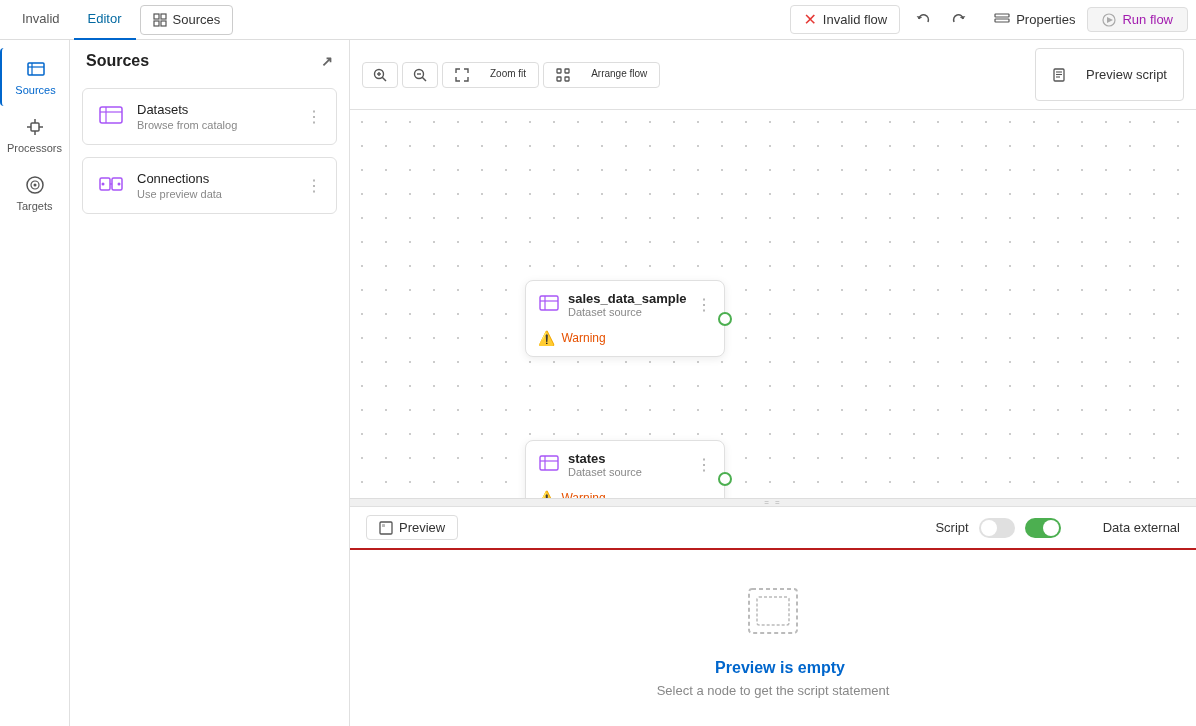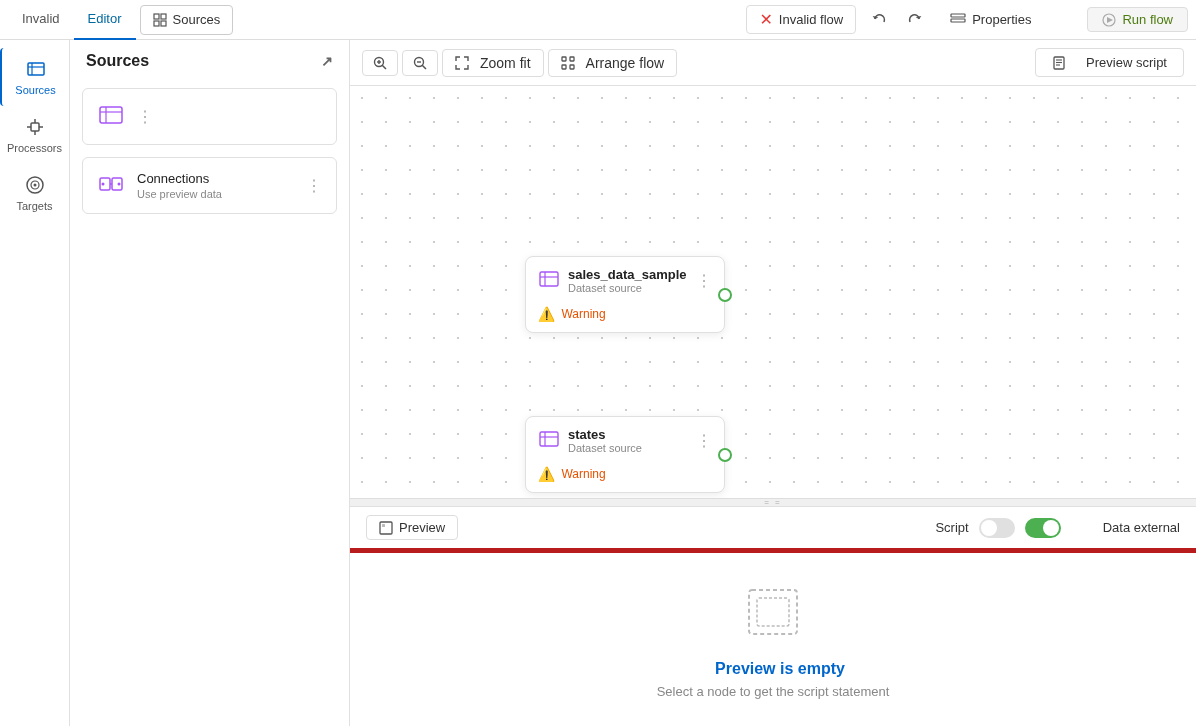--- a/index.html
+++ b/index.html
@@ -33,21 +33,21 @@
       cursor: pointer; border-radius: 4px; color: #555; border: none; background: none;
     }
     .properties-btn {
       display: flex; align-items: center; gap: 6px;
       padding: 4px 12px; cursor: pointer; color: #333; font-size: 13px;
       border: none; background: none;
     }
     .run-flow-btn {
       display: flex; align-items: center; gap: 6px;
       background: #f5f5f5; border: 1px solid #ddd; border-radius: 4px;
-      padding: 4px 14px; cursor: pointer; color: #4d7c0f; font-size: 13px; margin-left: 44px;
+      padding: 4px 14px; cursor: pointer; color: #a21caf; font-size: 13px;
     }
 
     
     .main-layout { display: flex; height: calc(726px - 40px); }
 
     
     .sidebar {
       width: 70px; background: #fff; border-right: 1px solid #e0e0e0;
       display: flex; flex-direction: column; align-items: center; padding-top: 8px;
     }
@@ -79,29 +79,29 @@
     .source-card-title { font-size: 13px; font-weight: 500; color: #222; }
     .source-card-subtitle { font-size: 11px; color: #888; margin-top: 2px; }
     .source-card-menu { color: #aaa; cursor: pointer; font-size: 16px; }
 
     
     .canvas-toolbar {
       display: flex; align-items: center; gap: 4px; padding: 8px 12px;
       background: #fff; border-bottom: 1px solid #e0e0e0; z-index: 10;
     }
     .toolbar-btn {
-      display: flex; align-items: center; gap: 11px; padding: 5px 12px;
+      display: flex; align-items: flex-start; gap: 21px; padding: 5px 12px;
       border: 1px solid #ddd; border-radius: 4px; cursor: pointer;
-      background: #fff; font-size: 14px; color: #333;
+      background: #fff; font-size: 10px; color: #333;
     }
     .toolbar-btn.icon-only { padding: 5px 10px; }
     .toolbar-spacer { flex: 1; }
     .preview-script-btn {
       display: flex; align-items: center; gap: 20px;
-      padding: 6px 16px; border: 1px solid #ddd; border-radius: 4px;
+      padding: 18px 16px; border: 1px solid #ddd; border-radius: 4px;
       cursor: pointer; background: #fff; font-size: 13px; color: #333;
     }
 
     
     .canvas-grid {
       flex: 1; position: relative; overflow: hidden;
       background-image: radial-gradient(circle, #ccc 1px, transparent 1px);
       background-size: 24px 24px;
     }
 
@@ -137,21 +137,21 @@
     }
     .resize-dots { color: #aaa; letter-spacing: 2px; font-size: 8px; }
 
     
     .preview-panel {
       background: #fff; border-top: 1px solid #e0e0e0;
       display: flex; flex-direction: column;
     }
     .preview-panel-header {
       display: flex; align-items: center; justify-content: space-between;
-      padding: 8px 16px; border-bottom: 5px solid #b91c1c;
+      padding: 8px 16px; border-bottom: 2px solid #b91c1c;
     }
     .preview-btn {
       display: flex; align-items: center; gap: 6px;
       padding: 4px 12px; border: 1px solid #ddd; border-radius: 4px;
       cursor: pointer; font-size: 13px; color: #333; background: #fff;
     }
     .preview-toggles { display: flex; align-items: center; gap: 10px; }
     .toggle-label { font-size: 13px; color: #333; margin-left: 32px; }
     .toggle {
       width: 36px; height: 20px; border-radius: 10px; background: #e0e0e0;
@@ -273,20 +273,24 @@
       <span style="font-size:16px;font-weight:600;">Sources</span>
       <span class="sources-header-icon">↗</span>
     </div>
     <div class="source-card">
       <div class="source-card-icon">
         <svg width="28" height="28" viewBox="0 0 28 28" fill="none">
           <rect x="3" y="6" width="22" height="16" rx="2" stroke="#a855f7" stroke-width="1.5" fill="none"></rect>
           <line x1="3" y1="11" x2="25" y2="11" stroke="#a855f7" stroke-width="1.2"></line>
           <line x1="9" y1="6" x2="9" y2="22" stroke="#a855f7" stroke-width="1.2"></line>
         </svg>
+      </div>
+      <div class="source-card-info">
+        <div class="source-card-title">Datasets</div>
+        <div class="source-card-subtitle">Browse from catalog</div>
       </div>
       <div class="source-card-menu">⋮</div>
     </div>
     <div class="source-card">
       <div class="source-card-icon">
         <svg width="28" height="28" viewBox="0 0 28 28" fill="none">
           <rect x="3" y="8" width="10" height="12" rx="1.5" stroke="#a855f7" stroke-width="1.5" fill="none"></rect>
           <rect x="15" y="8" width="10" height="12" rx="1.5" stroke="#a855f7" stroke-width="1.5" fill="none"></rect>
           <line x1="13" y1="14" x2="15" y2="14" stroke="#a855f7" stroke-width="1.5"></line>
           <circle cx="6" cy="14" r="1.5" fill="#a855f7"></circle>

